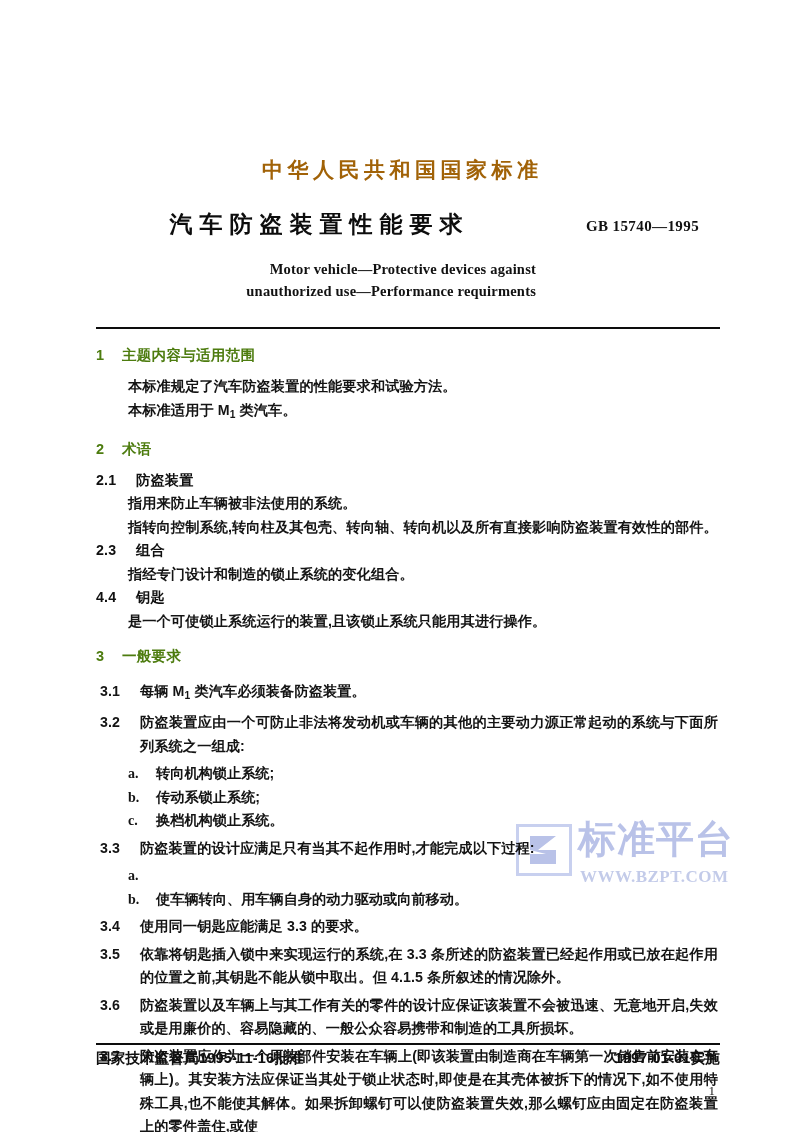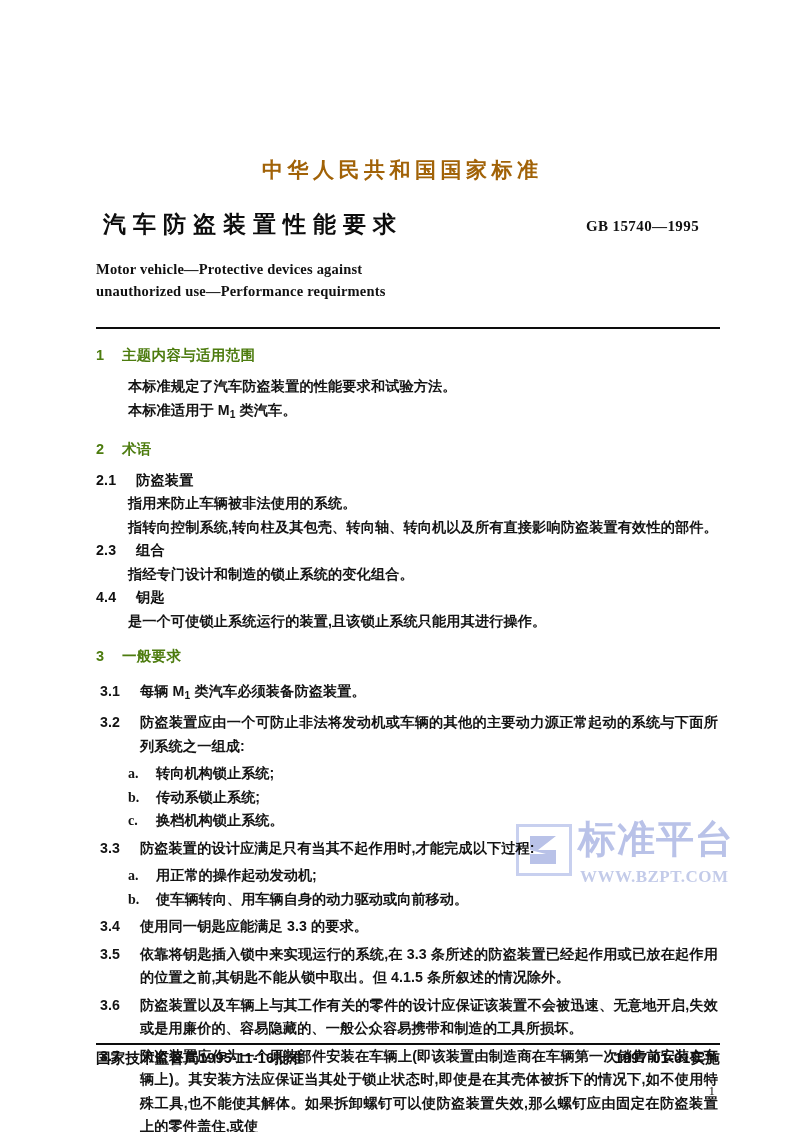--- a/index.html
+++ b/index.html
@@ -82,21 +82,21 @@
     letter-spacing: 4.5px;
     text-indent: 4.5px;
     color: #a16207;
   }
 
   .doc-title {
     position: absolute;
     left: 96px;
     top: 209px;
     width: 440px;
-    text-align: left;
+    text-align: center;
     font-family: Liberation Mono, monospace;
     font-weight: 700;
     font-size: 23px;
     letter-spacing: 7px;
     text-indent: 7px;
     color: #0d0d0d;
   }
 
   .gb-number {
     position: absolute;
@@ -110,21 +110,21 @@
     letter-spacing: 0.4px;
     color: #111;
     white-space: nowrap;
   }
 
   .en-title {
     position: absolute;
     left: 96px;
     top: 258px;
     width: 440px;
-    text-align: left;
+    text-align: right;
     font-family: "Liberation Serif", "DejaVu Serif", serif;
     font-weight: 700;
     font-size: 14.5px;
     line-height: 22px;
     letter-spacing: 0.2px;
     color: #111;
   }
 
   .rule-top {
     position: absolute;
@@ -365,21 +365,20 @@
         <span>换档机构锁止系统。</span>
       </div>
 
       <div class="numbered">
         <span class="snum">3.3</span>
         <span class="stext">防盗装置的设计应满足只有当其不起作用时,才能完成以下过程:</span>
       </div>
 
       <div class="alpha-item">
         <span class="marker">a.</span>
-        <span>用正常的操作起动发动机;</span>
       </div>
       <div class="alpha-item">
         <span class="marker">b.</span>
         <span>使车辆转向、用车辆自身的动力驱动或向前移动。</span>
       </div>
 
       <div class="numbered">
         <span class="snum">3.4</span>
         <span class="stext">使用同一钥匙应能满足 3.3 的要求。</span>
       </div>

